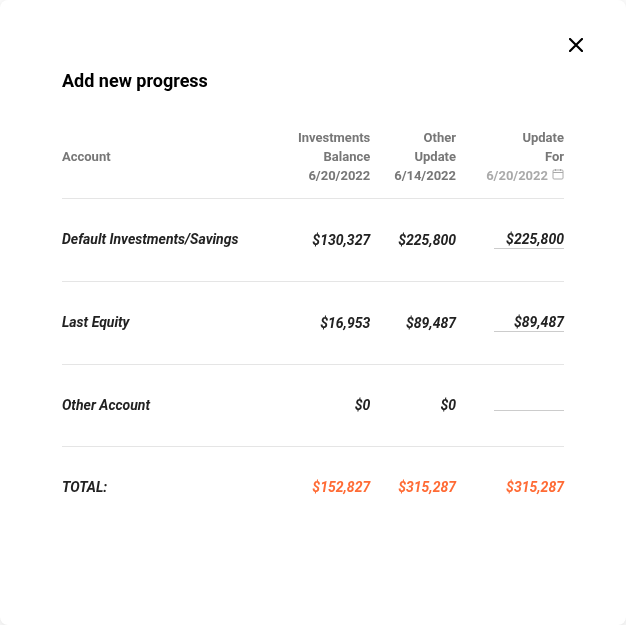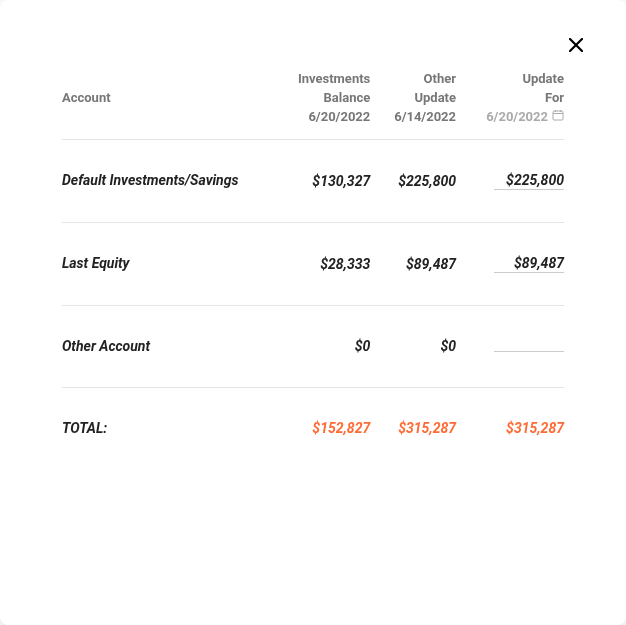--- a/index.html
+++ b/index.html
@@ -138,20 +138,21 @@
 <div class="modal">
 
   <button class="close-btn">
     <span>
       <svg width="14" height="14" viewBox="0 0 14 14">
         <path d="M1 1 L13 13 M13 1 L1 13" stroke="#000" stroke-width="2.2" stroke-linecap="round"></path>
       </svg>
     </span>
   </button>
 
+  <h2 class="title">Add new progress</h2>
 
   <div class="table-wrap">
     <table>
       <thead>
         <tr>
           <th>
             <span class="hdr-line">Account</span>
           </th>
           <th>
             <span class="hdr-line">Investments</span>
@@ -186,21 +187,21 @@
         <tr>
           <td>Default Investments/Savings</td>
           <td>$130,327</td>
           <td>$225,800</td>
           <td>
             <span class="update-val">$225,800</span>
           </td>
         </tr>
         <tr>
           <td>Last Equity</td>
-          <td>$28,333</td>
+          <td>$16,953</td>
           <td>$89,487</td>
           <td>
             <span class="update-val">$89,487</span>
           </td>
         </tr>
         <tr>
           <td>Other Account</td>
           <td>$0</td>
           <td>$0</td>
           <td>

